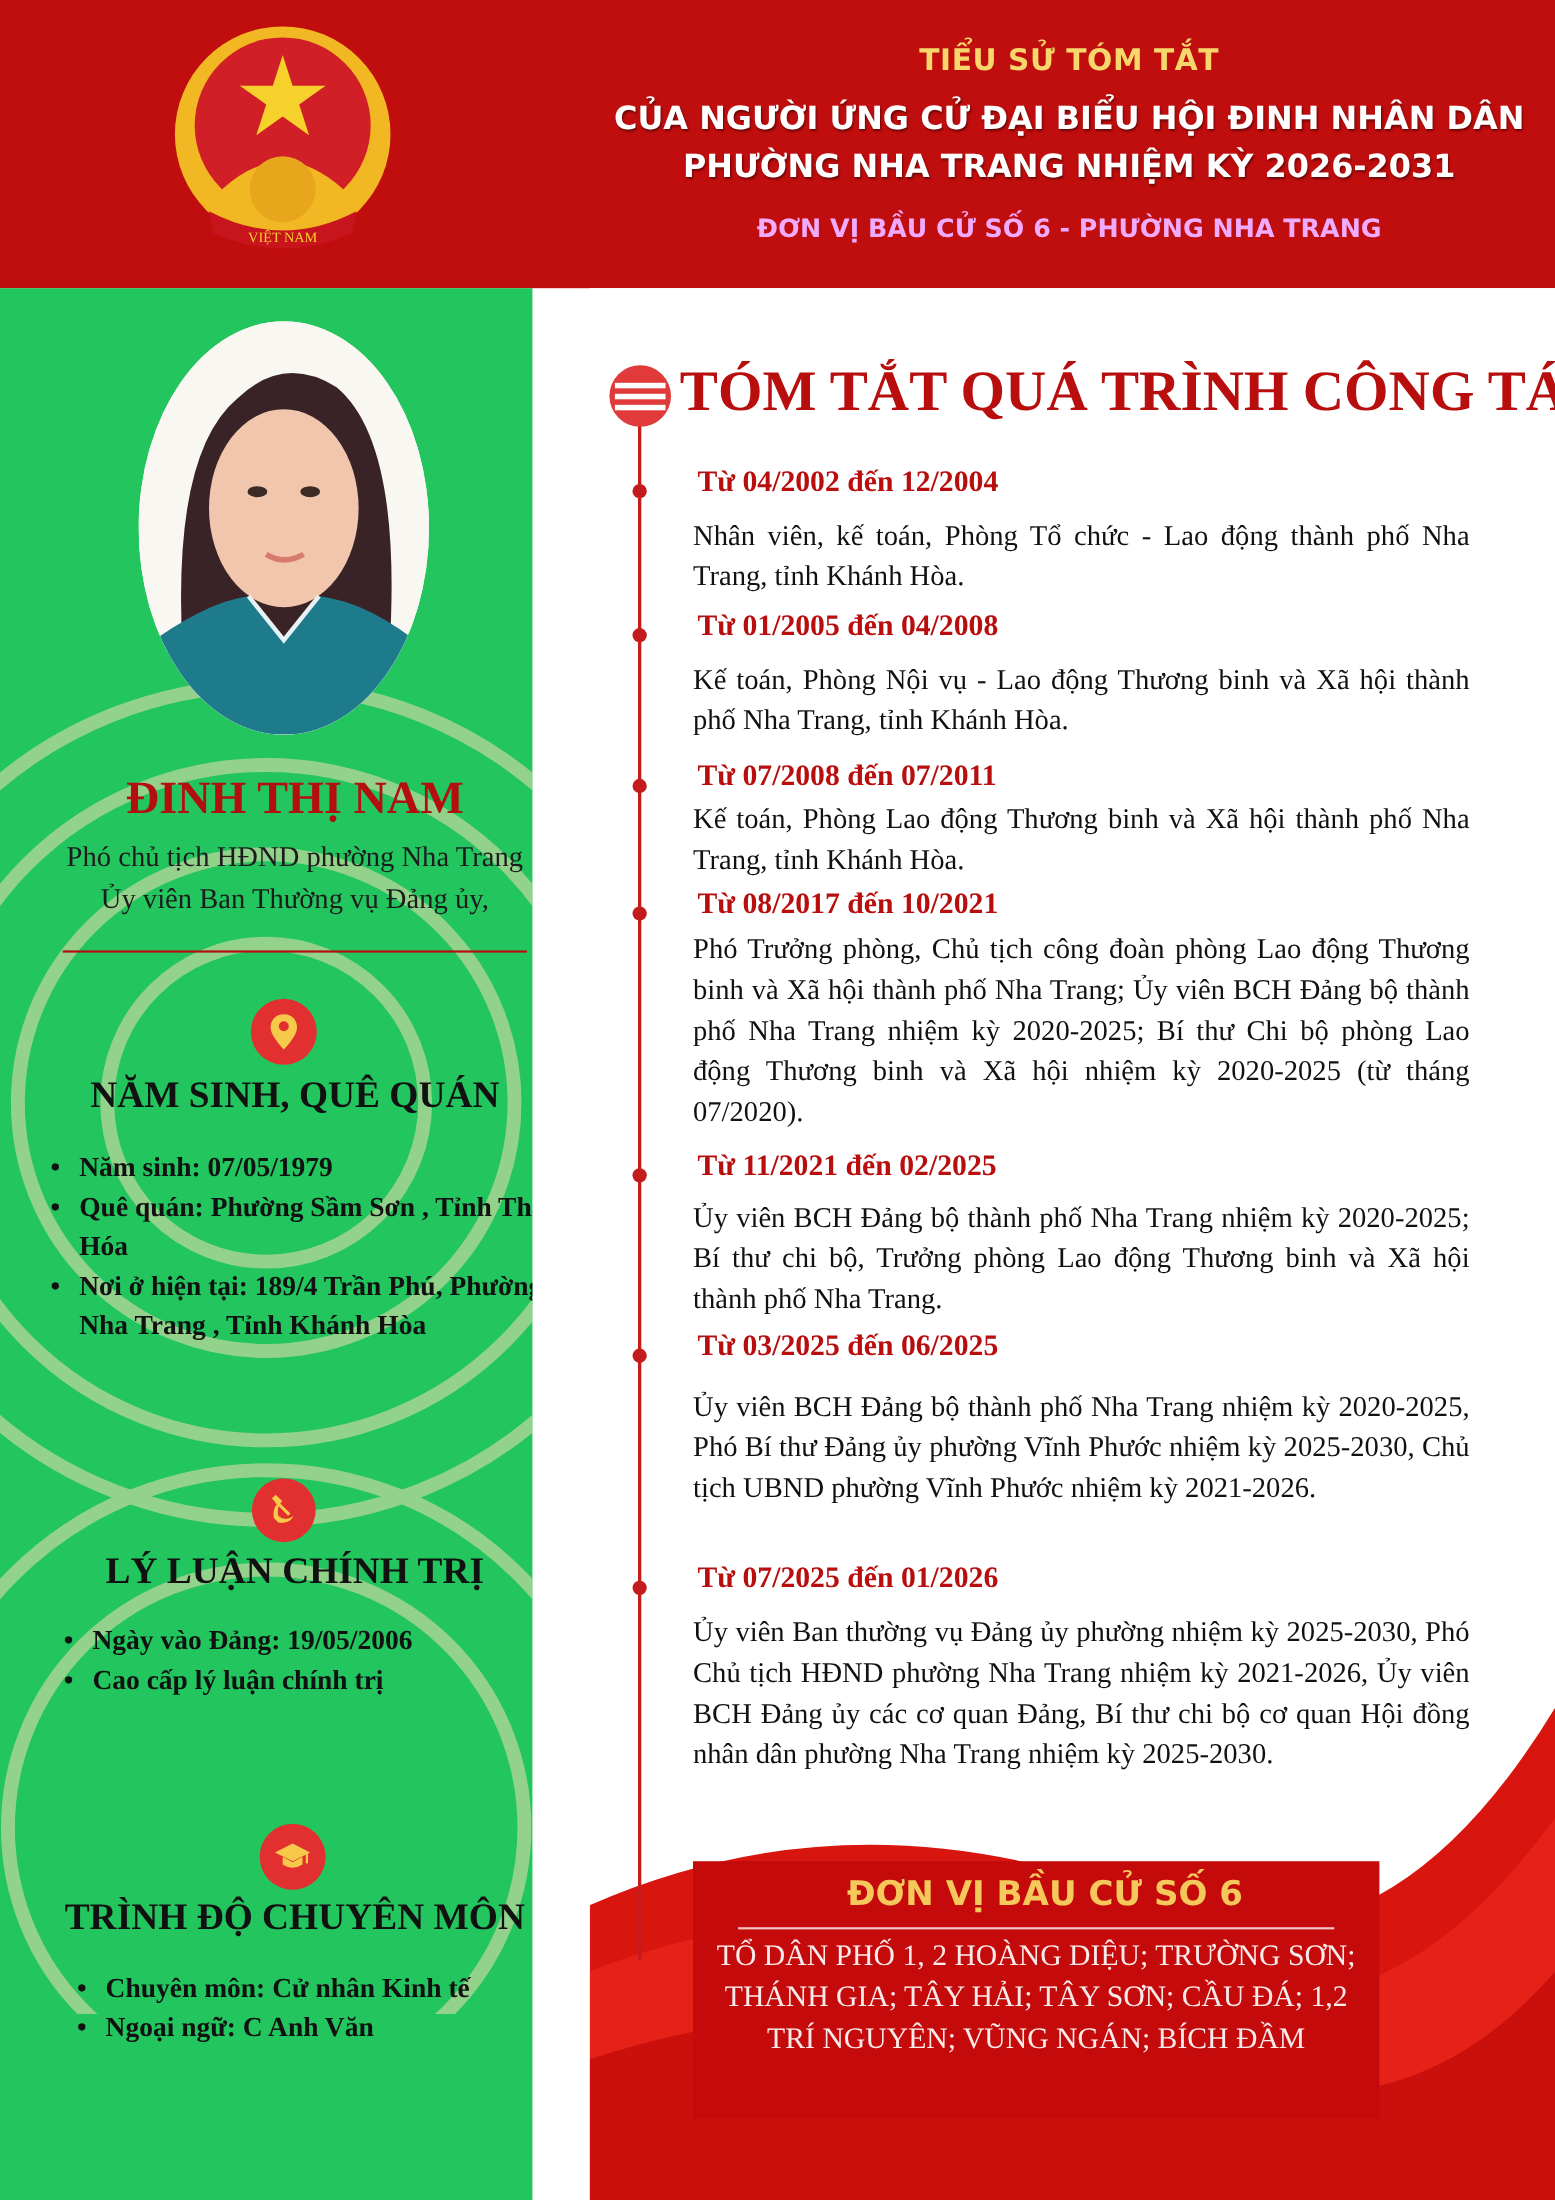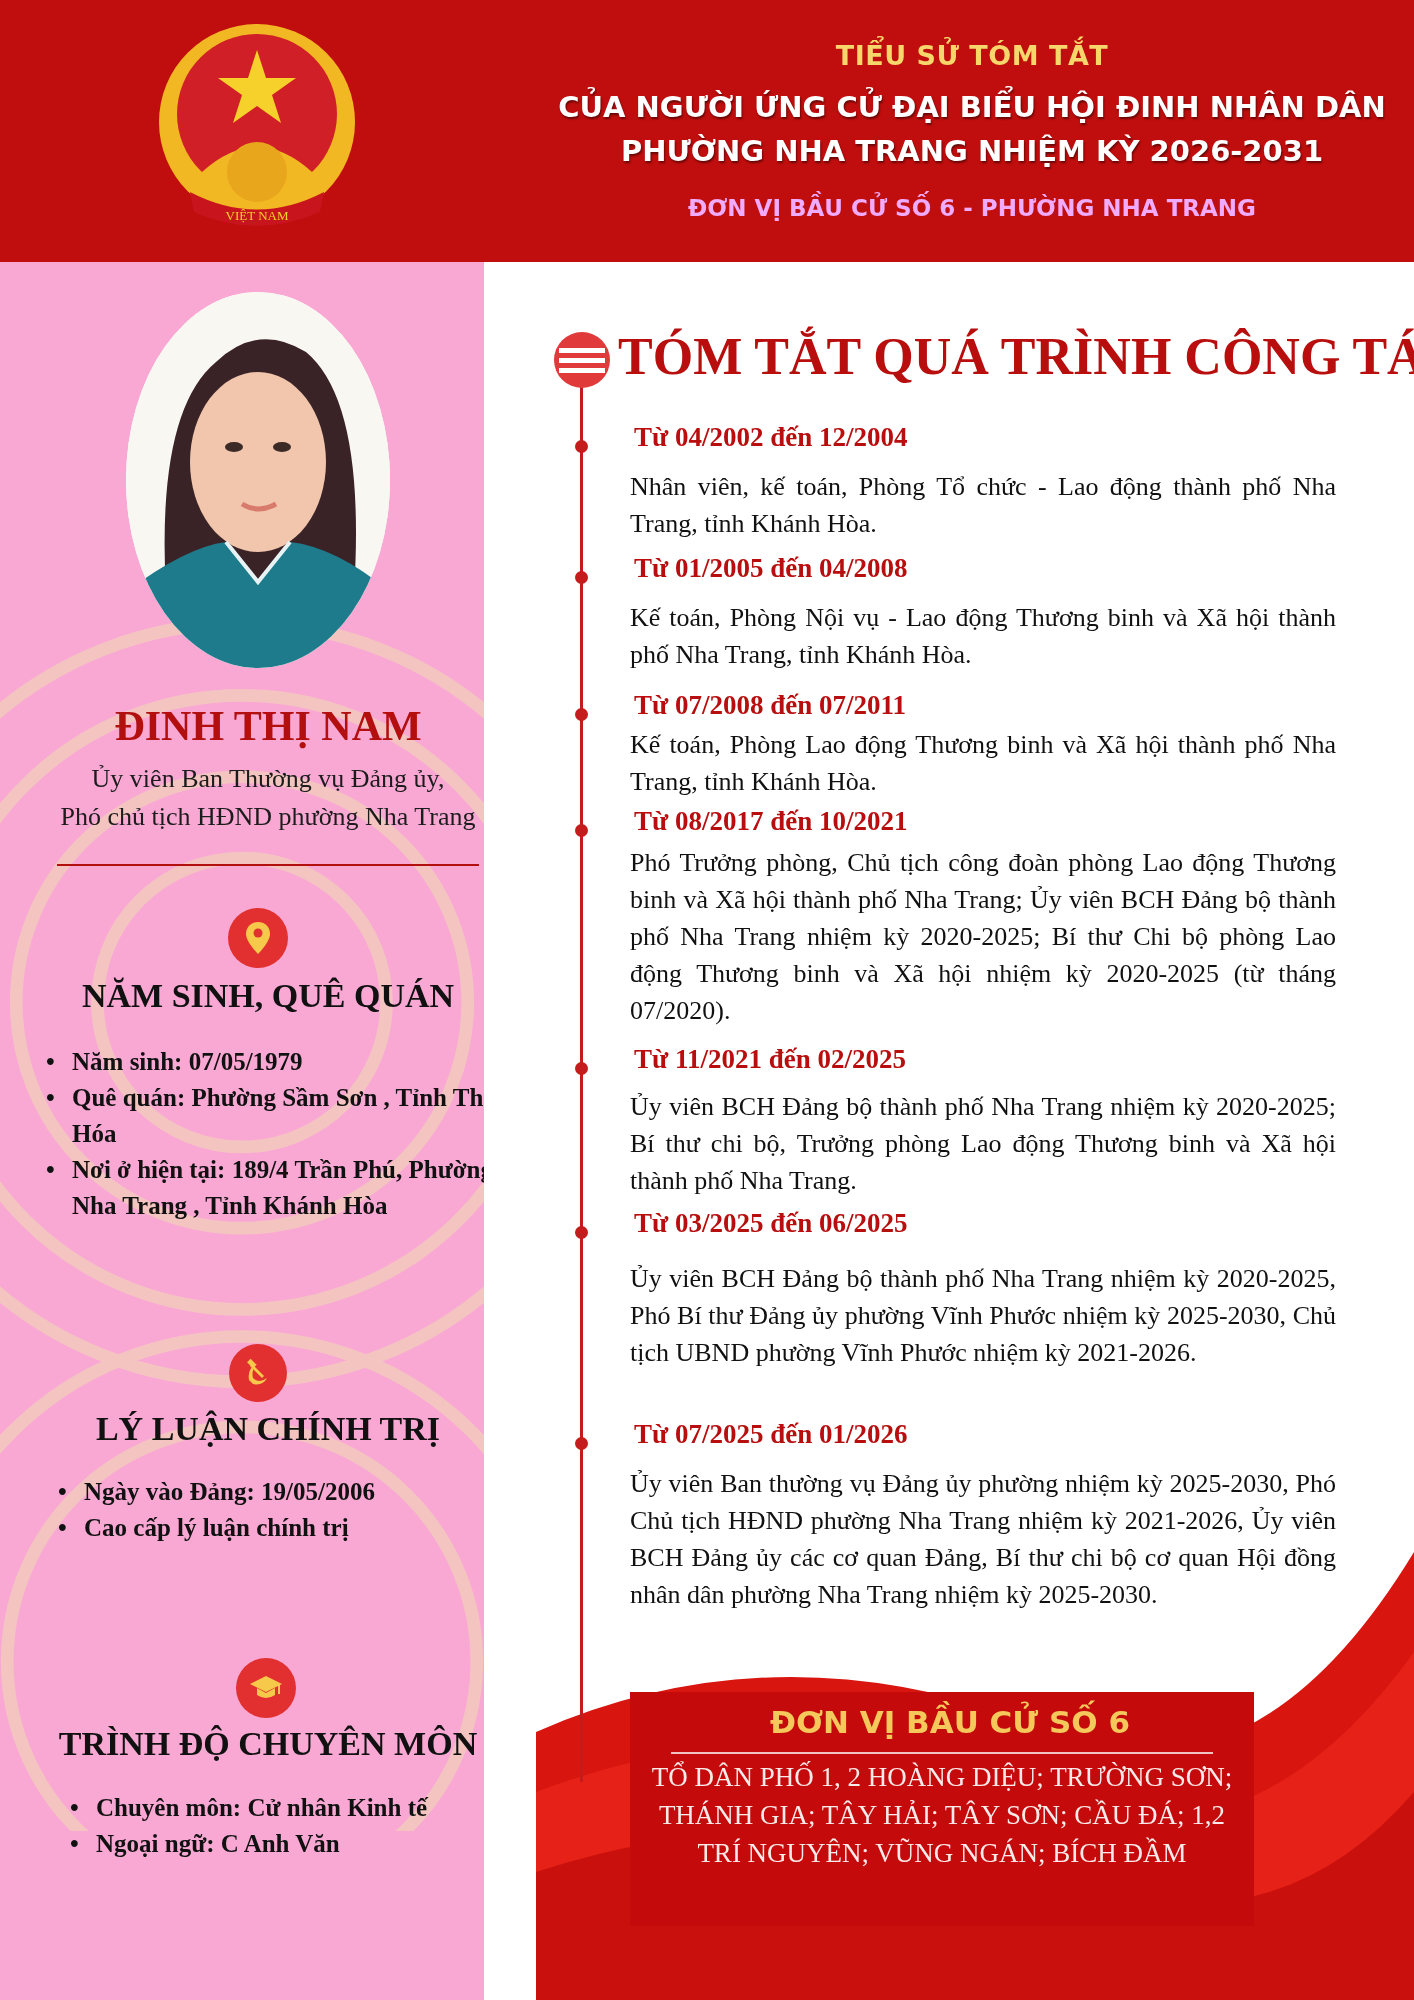--- a/index.html
+++ b/index.html
@@ -8,21 +8,21 @@
 
   
   .header { position: absolute; left: 0; top: 0; width: 1414px; height: 262px; background: #c00d0d; }
   .emblem { position: absolute; left: 150px; top: 22px; width: 214px; height: 214px; }
   .header-text { position: absolute; left: 530px; top: 40px; width: 884px; text-align: center; font-family: "DejaVu Sans", sans-serif; font-weight: bold; }
   .h-sub1 { color: #f7d76b; font-size: 27px; letter-spacing: 0.5px; }
   .h-main { color: #fff; font-size: 29px; line-height: 44px; margin-top: 14px; text-shadow: 1px 2px 2px rgba(0,0,0,0.45); }
   .h-sub2 { color: #f0abfc; font-size: 23px; margin-top: 22px; }
 
   
-  .left { position: absolute; left: 0; top: 262px; width: 484px; height: 1738px; background: #f9a8d4; overflow: hidden; }
+  .left { position: absolute; left: 0; top: 262px; width: 484px; height: 1738px; background: #22c55e; overflow: hidden; }
   .left-bg { position: absolute; inset: 0; }
   .portrait-wrap { position: absolute; left: 126px; top: 30px; width: 264px; height: 376px; border-radius: 50%; background: #fdfbf4; overflow: hidden; }
   .name { position: absolute; left: 0; top: 440px; width: 536px; text-align: center; color: #b40f0f; font-weight: bold; font-size: 42px; }
   .role { position: absolute; left: 0; top: 498px; width: 536px; text-align: center; color: #1c1c1c; font-size: 26px; line-height: 38px; }
   .divider { position: absolute; left: 57px; top: 602px; width: 422px; height: 2px; background: #b40f0f; }
 
   .sec-icon { position: absolute; width: 60px; height: 60px; border-radius: 50%; background: #e23030; display: flex; align-items: center; justify-content: center; }
   .sec-title { position: absolute; left: 0; width: 536px; text-align: center; font-weight: bold; color: #111; font-size: 34px; }
   .bullets { position: absolute; list-style: none; font-weight: bold; color: #111; font-size: 25px; line-height: 36px; }
   .bullets li { position: relative; padding-left: 30px; }
@@ -88,22 +88,22 @@
       <ellipse cx="108" cy="155" rx="9" ry="5" fill="#3b2a26"></ellipse>
       <ellipse cx="156" cy="155" rx="9" ry="5" fill="#3b2a26"></ellipse>
       <path d="M116 212 Q132 222 150 212" stroke="#d87a6c" stroke-width="5" fill="none"></path>
       <path d="M0 376 L0 300 Q60 255 100 250 L132 290 L164 250 Q210 255 264 300 L264 376 Z" fill="#1e7b8c"></path>
       <path d="M100 250 L132 290 L164 250" stroke="#e6f2f4" stroke-width="4" fill="none"></path>
     </svg>
   </div>
 
   <div class="name">ĐINH THỊ NAM</div>
   <div class="role">
+    <div>Phó chủ tịch HĐND phường Nha Trang</div>
     <div>Ủy viên Ban Thường vụ Đảng ủy,</div>
-    <div>Phó chủ tịch HĐND phường Nha Trang</div>
   </div>
   <div class="divider"></div>
 
   <div class="sec-icon" style="left:228px; top:646px;">
     <svg width="28" height="36" viewBox="0 0 28 36">
         <path d="M14 2 C6 2 2 8 2 14 C2 22 14 34 14 34 C14 34 26 22 26 14 C26 8 22 2 14 2 Z" fill="#f7c94a"></path>
         <circle cx="14" cy="13" r="4.5" fill="#e23030"></circle>
       </svg>
   </div>
   <div class="sec-title" style="top:715px;">NĂM SINH, QUÊ QUÁN</div>

